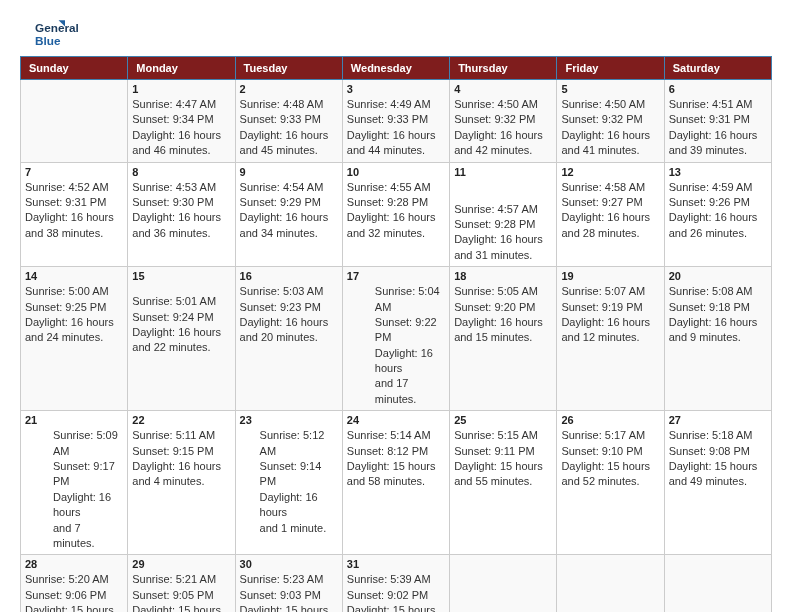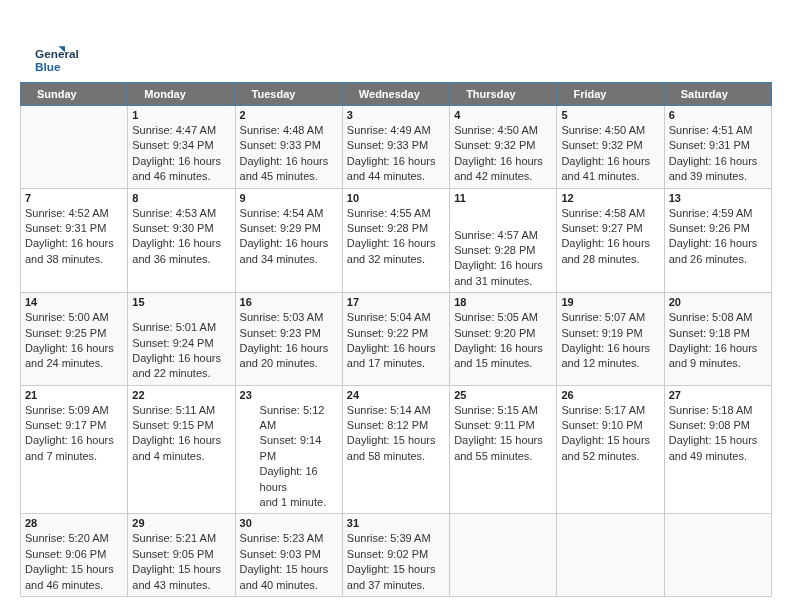--- a/index.html
+++ b/index.html
@@ -43,25 +43,25 @@
       font-size: 16px;
       color: #333;
       font-weight: normal;
     }
     table {
       width: 100%;
       border-collapse: collapse;
       table-layout: fixed;
     }
     thead tr th {
-      background-color: #737373;
+      background-color: #7f1d1d;
       color: #fff;
       font-size: 11px;
       font-weight: bold;
-      padding: 5px 16px;
+      padding: 5px 8px;
       text-align: left;
       border: 1px solid #4080b0;
     }
     tbody tr td {
       border: 1px solid #ccc;
       vertical-align: top;
       padding: 3px 4px;
       font-size: 9.5px;
       color: #222;
       height: 80px;
@@ -227,21 +227,21 @@
           </td>
           <td>
             <span class="day-num">16</span>
             <div class="day-info" style="white-space: pre-line;">Sunrise: 5:03 AM
 Sunset: 9:23 PM
 Daylight: 16 hours
 and 20 minutes.</div>
           </td>
           <td>
             <span class="day-num">17</span>
-            <div class="day-info" style="white-space: pre-line;">Sunrise: 5:04 AM
+            <div class="day-info" style="white-space: pre-line; margin-left: 28px;">Sunrise: 5:04 AM
 Sunset: 9:22 PM
 Daylight: 16 hours
 and 17 minutes.</div>
           </td>
           <td>
             <span class="day-num">18</span>
             <div class="day-info" style="white-space: pre-line;">Sunrise: 5:05 AM
 Sunset: 9:20 PM
 Daylight: 16 hours
 and 15 minutes.</div>
@@ -257,21 +257,21 @@
             <span class="day-num">20</span>
             <div class="day-info" style="white-space: pre-line;">Sunrise: 5:08 AM
 Sunset: 9:18 PM
 Daylight: 16 hours
 and 9 minutes.</div>
           </td>
         </tr>
         <tr>
           <td>
             <span class="day-num">21</span>
-            <div class="day-info" style="white-space: pre-line;">Sunrise: 5:09 AM
+            <div class="day-info" style="white-space: pre-line; margin-left: 28px;">Sunrise: 5:09 AM
 Sunset: 9:17 PM
 Daylight: 16 hours
 and 7 minutes.</div>
           </td>
           <td>
             <span class="day-num">22</span>
             <div class="day-info" style="white-space: pre-line;">Sunrise: 5:11 AM
 Sunset: 9:15 PM
 Daylight: 16 hours
 and 4 minutes.</div>
@@ -347,19 +347,18 @@
         </tr>
       </tbody>
   </table>
 </div>
 
 <style>
   .logo {
     display: flex;
     flex-direction: column;
     align-items: flex-start;
-    margin-top: 26px;
   }
   .logo-icon {
     width: 60px;
     height: 30px;
   }
 </style>
 
 </body></html>

